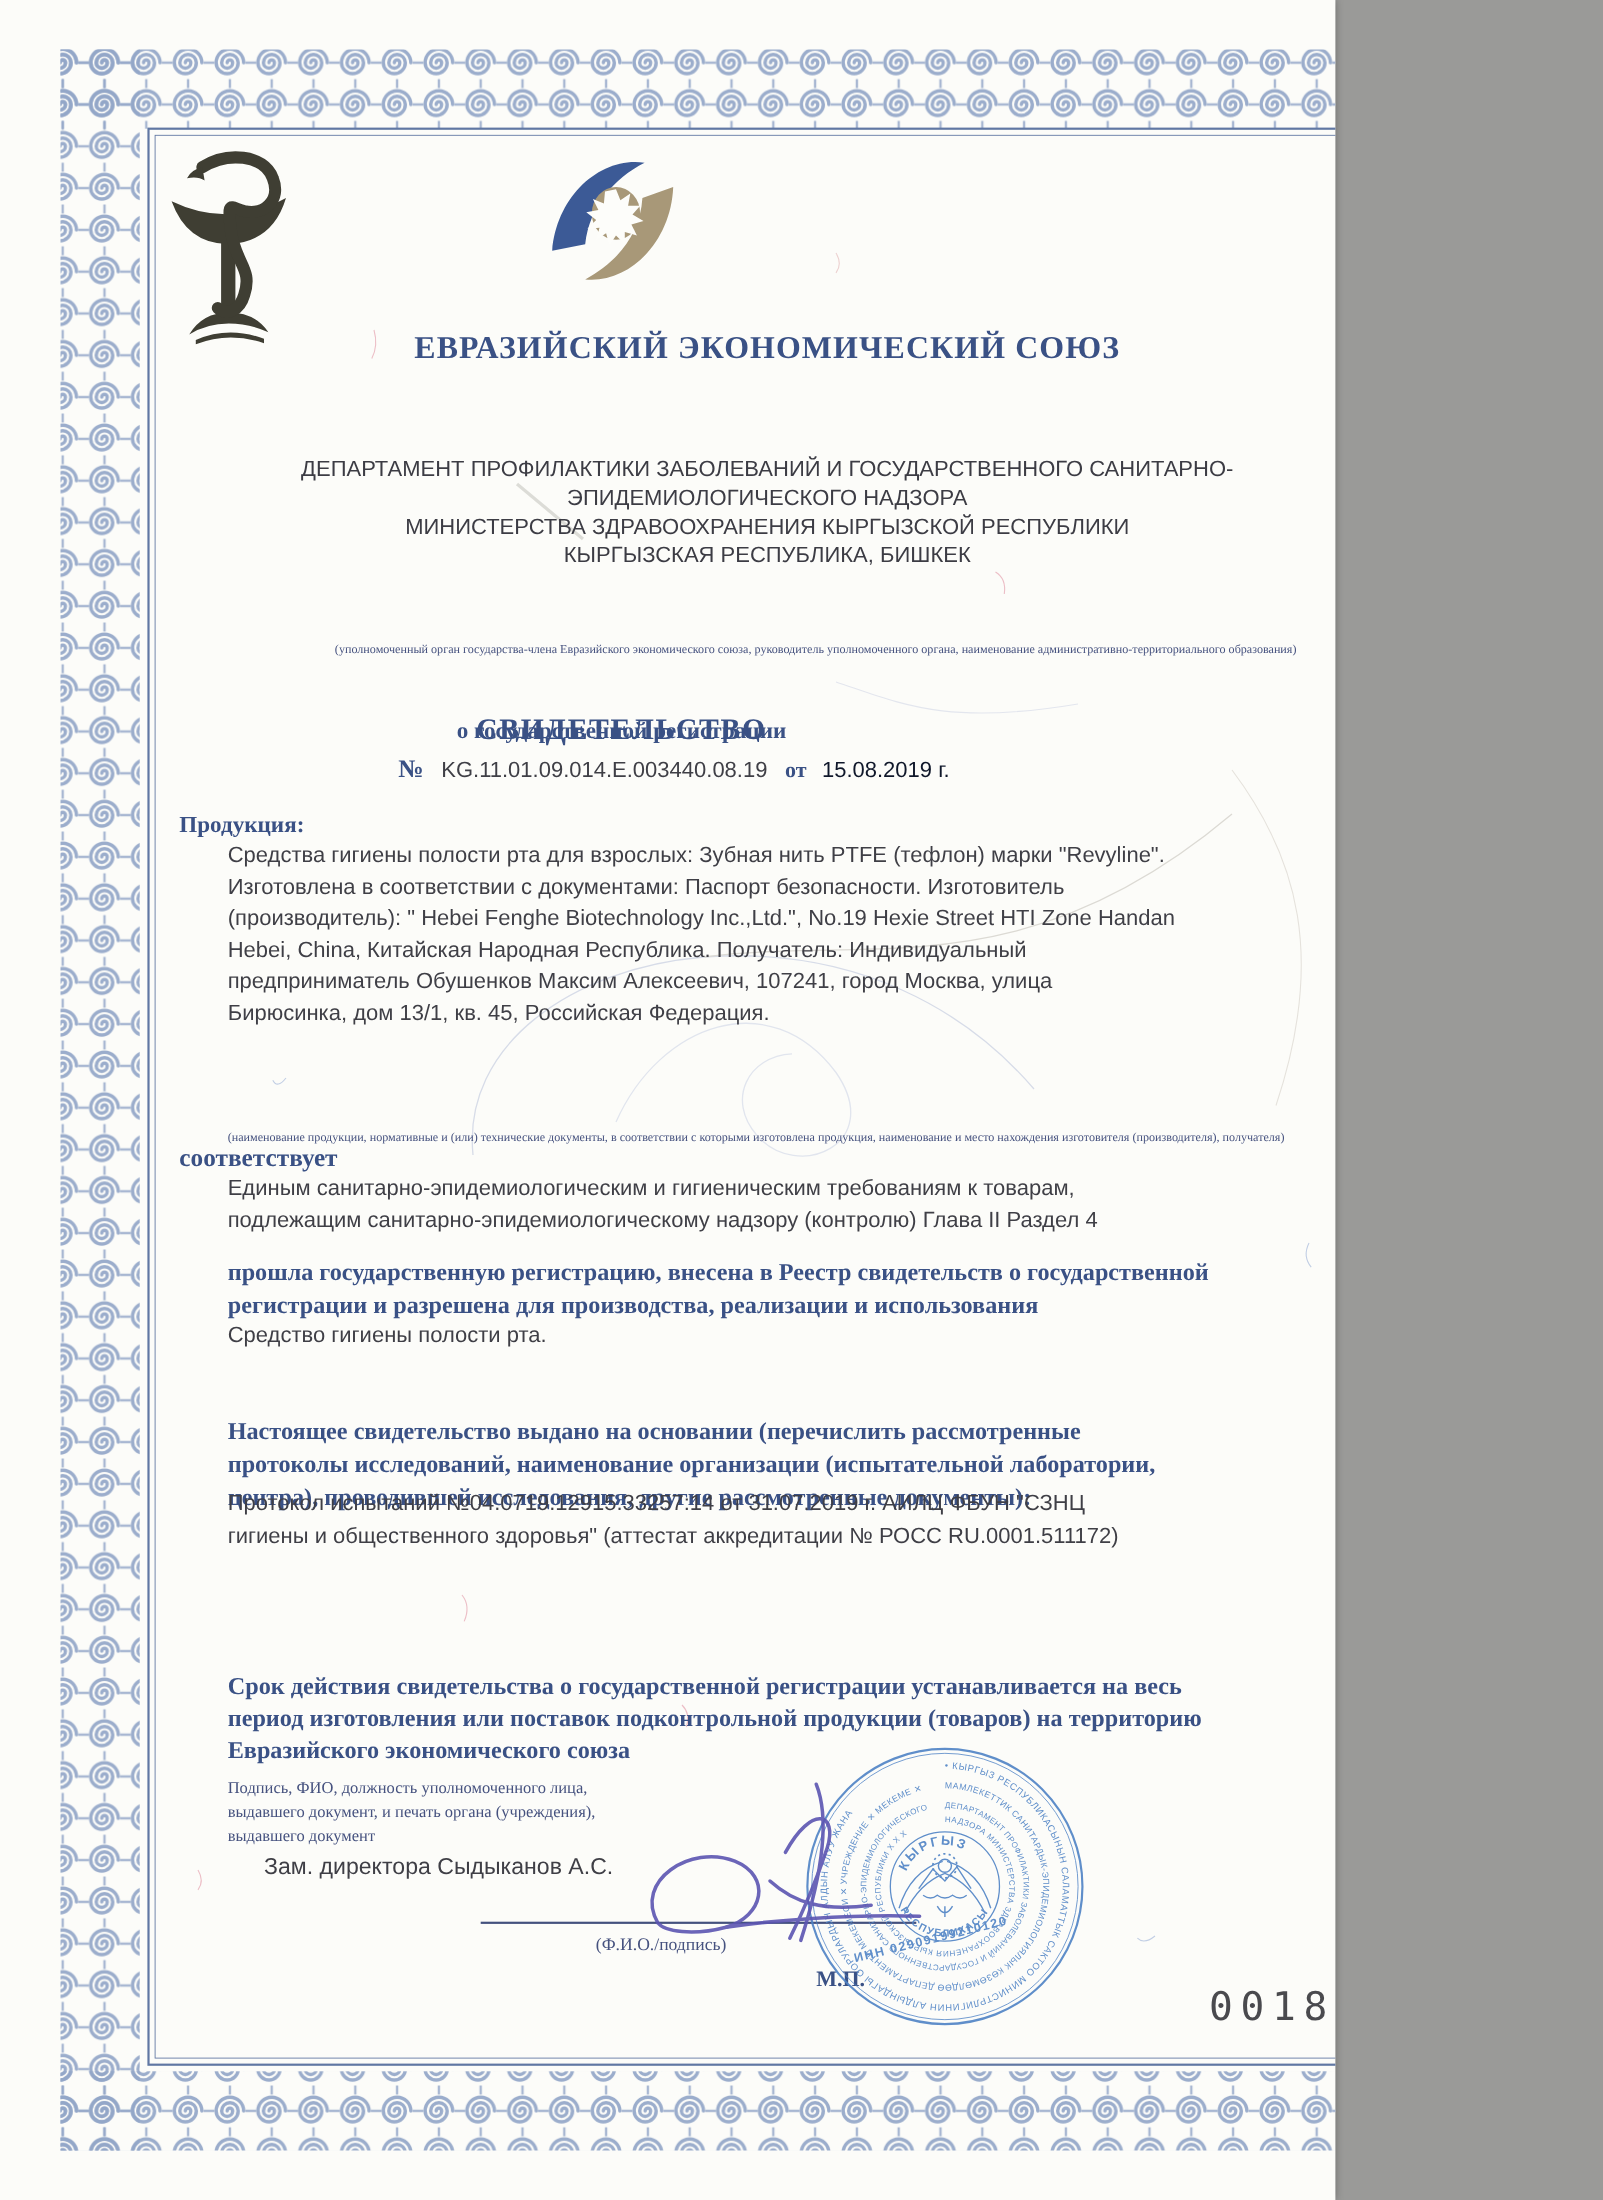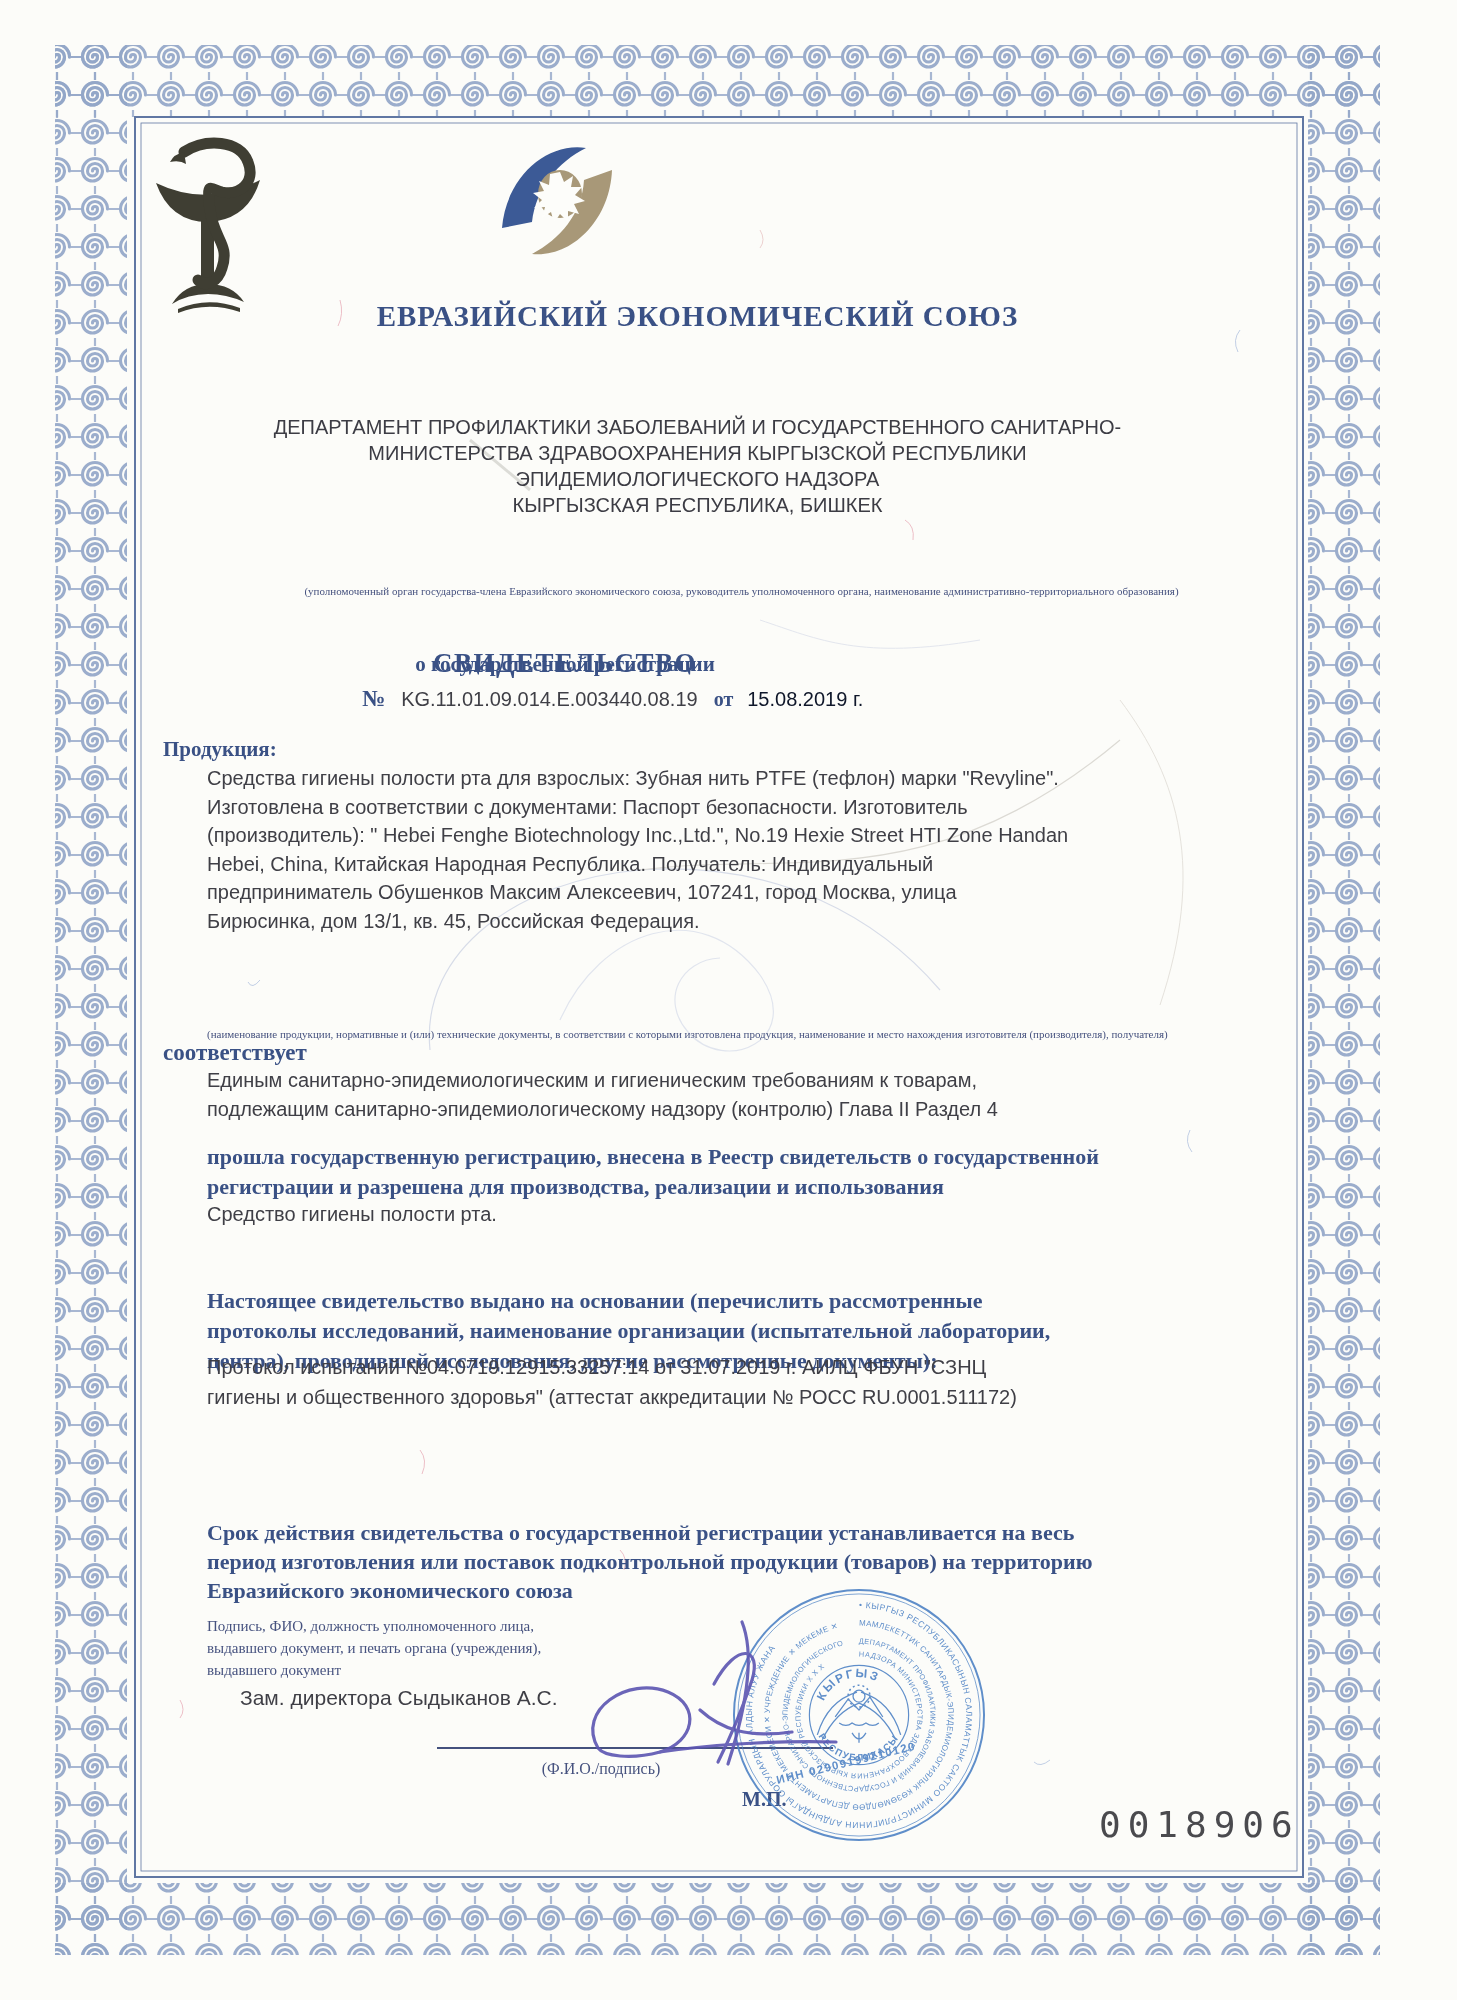--- a/index.html
+++ b/index.html
@@ -1,16 +1,16 @@
 <!DOCTYPE html>
 <html><head>
 <meta charset="utf-8">
 <style>
   html,body{margin:0;padding:0;background:#9a9a98;}
-  .page{position:relative;width:1457px;height:2000px;background:#fcfcf9;overflow:hidden;
+  .page{position:relative;width:1214px;height:2000px;background:#fcfcf9;overflow:hidden;
         font-family:"Liberation Sans",sans-serif;box-shadow:0 0 8px rgba(0,0,0,.4);}
   .abs{position:absolute;}
   .nowrap{white-space:nowrap;padding-left:44px;}
   .center-wide{left:140px;width:1115px;text-align:center;}
   .center-cert{left:140px;width:850px;text-align:center;}
   .navy{color:#3a5185;font-family:"Liberation Serif",serif;font-weight:bold;}
   .gray{color:#3f3f46;font-family:"Liberation Sans",sans-serif;}
   .cap{color:#46527f;font-family:"Liberation Serif",serif;}
   .union-title{top:300px;font-size:29px;letter-spacing:1px;}
   .dept{top:414px;font-size:20px;line-height:26px;color:#3c3c44;}
@@ -100,22 +100,22 @@
     <path d="M14,92 C18,42 58,6 98,12 C70,26 48,52 44,86 Z" fill="#3c5a96"></path>
     <path d="M124,34 C122,84 84,122 44,118 C72,103 94,78 96,44 Z" fill="#a89878"></path>
     <ellipse cx="72" cy="58" rx="22" ry="24" fill="#a89878"></ellipse>
     <path d="M72,36 l4,10 9,-6 -2,11 11,0 -7,8 10,6 -11,3 5,10 -11,-3 0,11 -8,-8 -6,9 -3,-11 -9,6 3,-11 -11,1 8,-8 -9,-7 11,-2 -5,-10 10,4 1,-11 z" fill="#fdfdfa"></path>
   </svg>
 
   <div class="abs z2 center-wide union-title navy">ЕВРАЗИЙСКИЙ ЭКОНОМИЧЕСКИЙ СОЮЗ</div>
 
   <div class="abs z2 center-wide dept">
     <div>ДЕПАРТАМЕНТ ПРОФИЛАКТИКИ ЗАБОЛЕВАНИЙ И ГОСУДАРСТВЕННОГО САНИТАРНО-</div>
+    <div>ЭПИДЕМИОЛОГИЧЕСКОГО НАДЗОРА</div>
     <div>МИНИСТЕРСТВА ЗДРАВООХРАНЕНИЯ КЫРГЫЗСКОЙ РЕСПУБЛИКИ</div>
-    <div>ЭПИДЕМИОЛОГИЧЕСКОГО НАДЗОРА</div>
     <div>КЫРГЫЗСКАЯ РЕСПУБЛИКА, БИШКЕК</div>
   </div>
 
   <div class="abs z2 center-wide auth-cap cap nowrap">(уполномоченный орган государства-члена Евразийского экономического союза, руководитель уполномоченного органа, наименование административно-территориального образования)</div>
 
   <div class="abs z2 center-cert cert-title navy">СВИДЕТЕЛЬСТВО</div>
   <div class="abs z2 center-cert cert-sub navy">о государственной регистрации</div>
 
   <div class="abs z2 numline nowrap">
     <span class="no">№</span><span class="num">KG.11.01.09.014.E.003440.08.19</span><span class="ot">от</span><span class="date">15.08.2019 г.</span>

